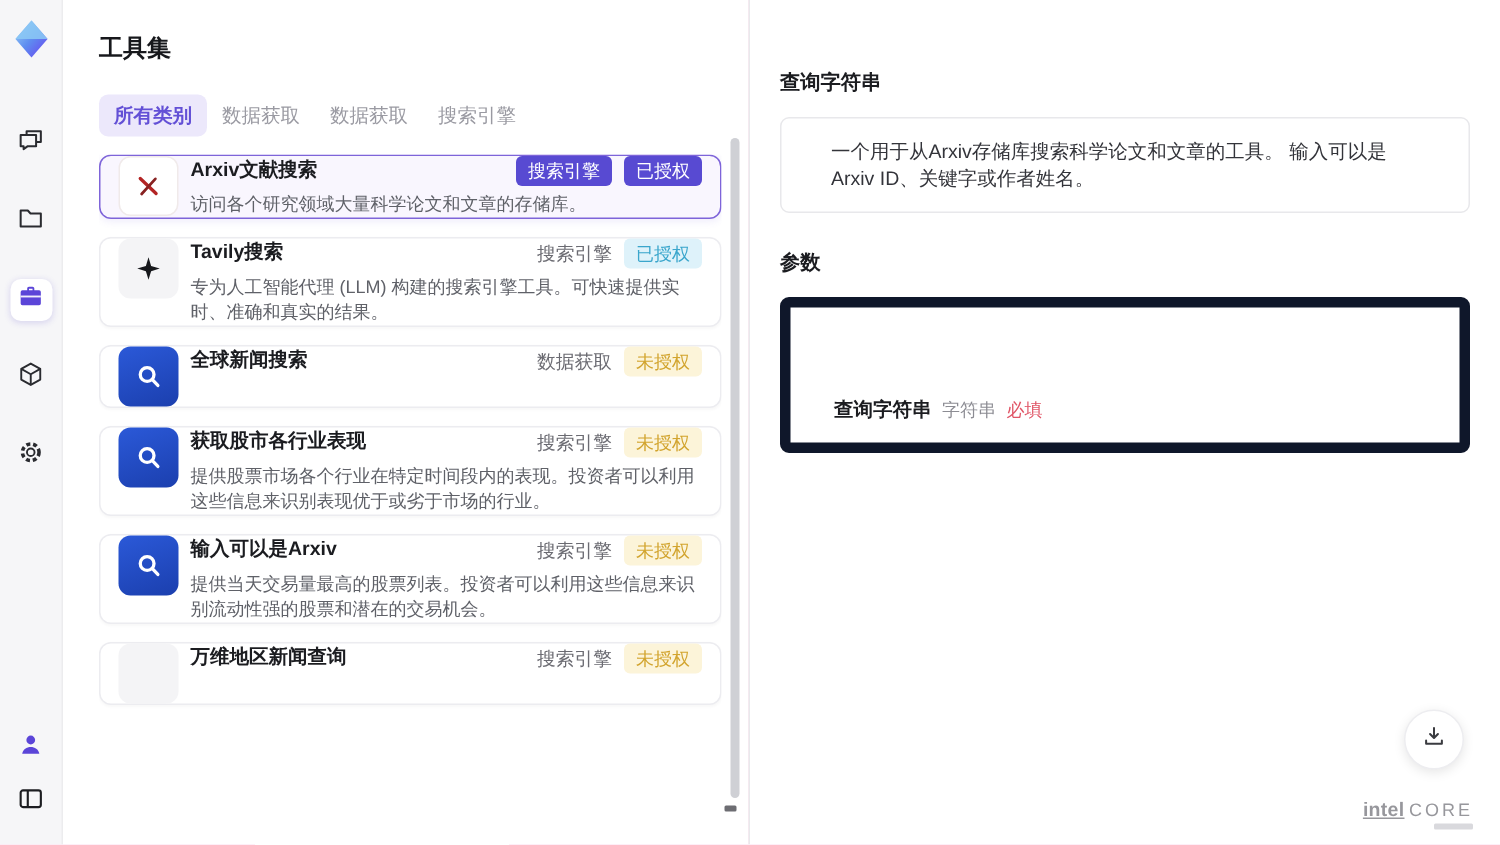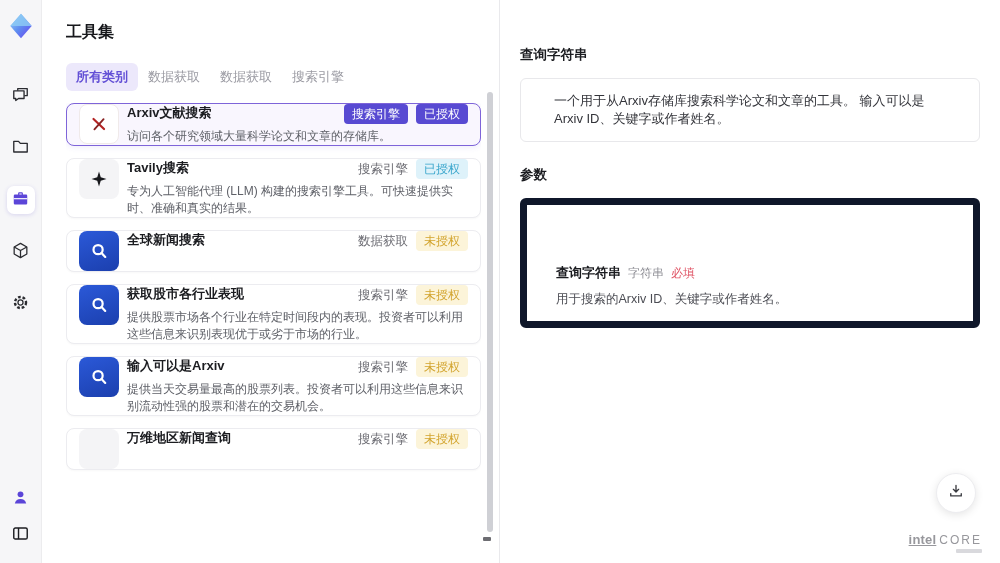--- a/index.html
+++ b/index.html
@@ -282,21 +282,20 @@
       <span>一个用于从Arxiv存储库搜索科学论文和文章的工具。 输入可以是Arxiv ID、关键字或作者姓名。</span>
     </div>
 
     <h3 class="section-heading">参数</h3>
     <div class="param-card">
       <div class="param-head">
         <span class="param-name">查询字符串</span>
         <span class="param-type">字符串</span>
         <span class="param-required">必填</span>
       </div>
-      <p class="param-desc">用于搜索的Arxiv ID、关键字或作者姓名。</p>
     </div>
 
     <div class="fab">
       <span>
         <svg width="18" height="18" viewBox="0 0 24 24" fill="none" stroke="#3a3b40" stroke-width="1.8" stroke-linecap="round" stroke-linejoin="round">
           <path d="M12 4.5v8.5M8.5 9.8L12 13.3l3.5-3.5"></path>
           <path d="M5 15.5v3h14v-3"></path>
         </svg>
       </span>
     </div>

